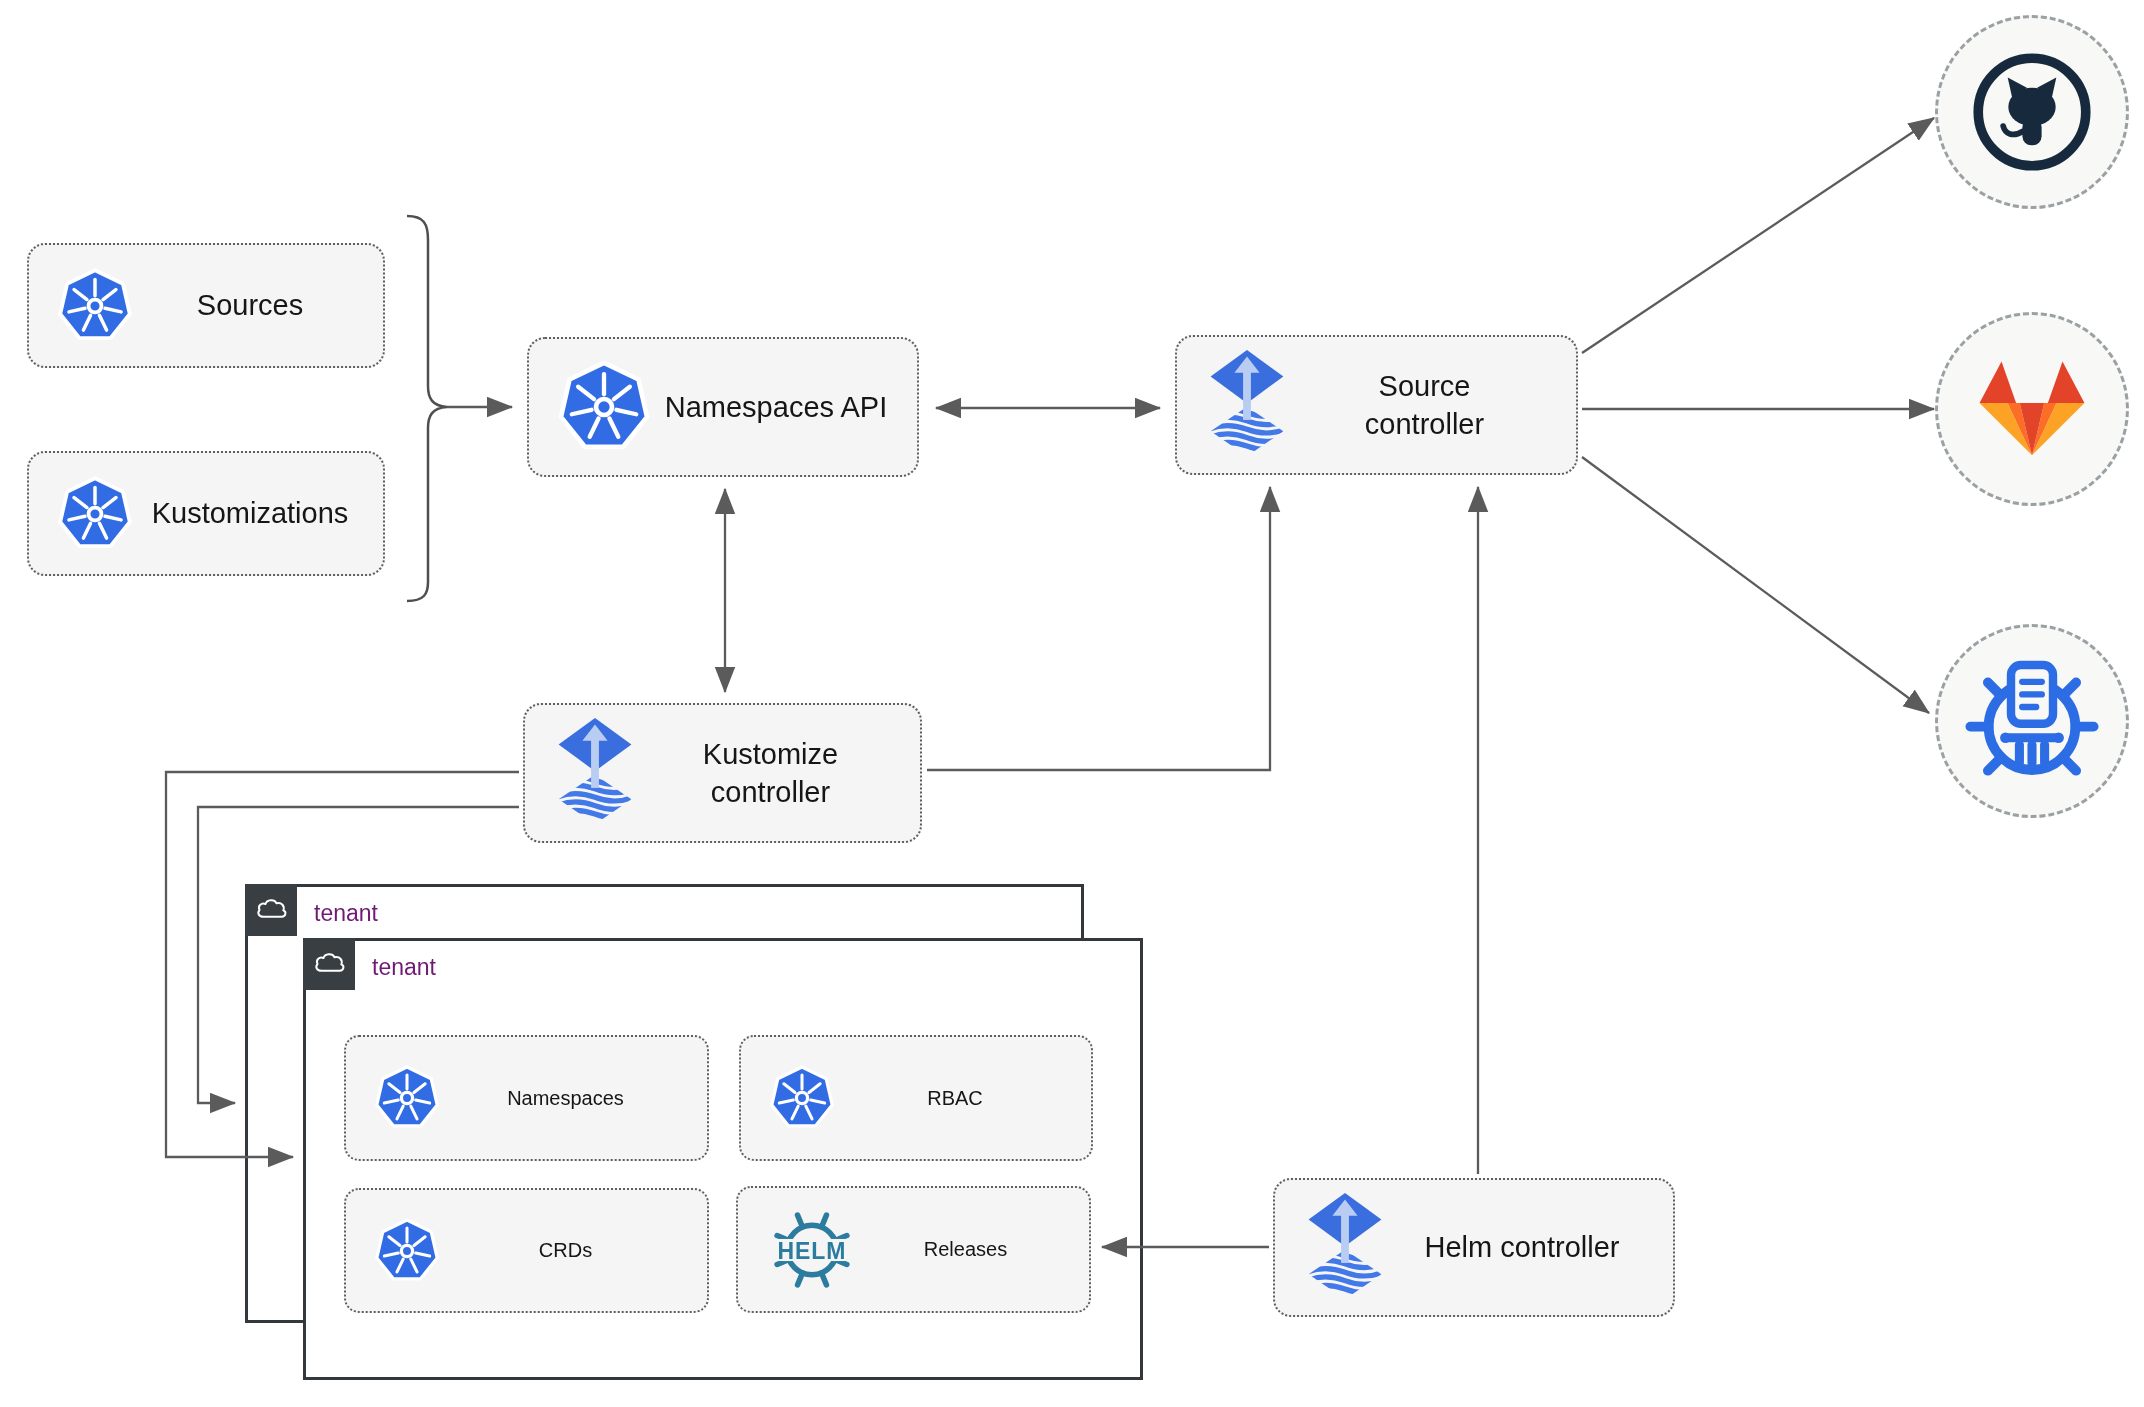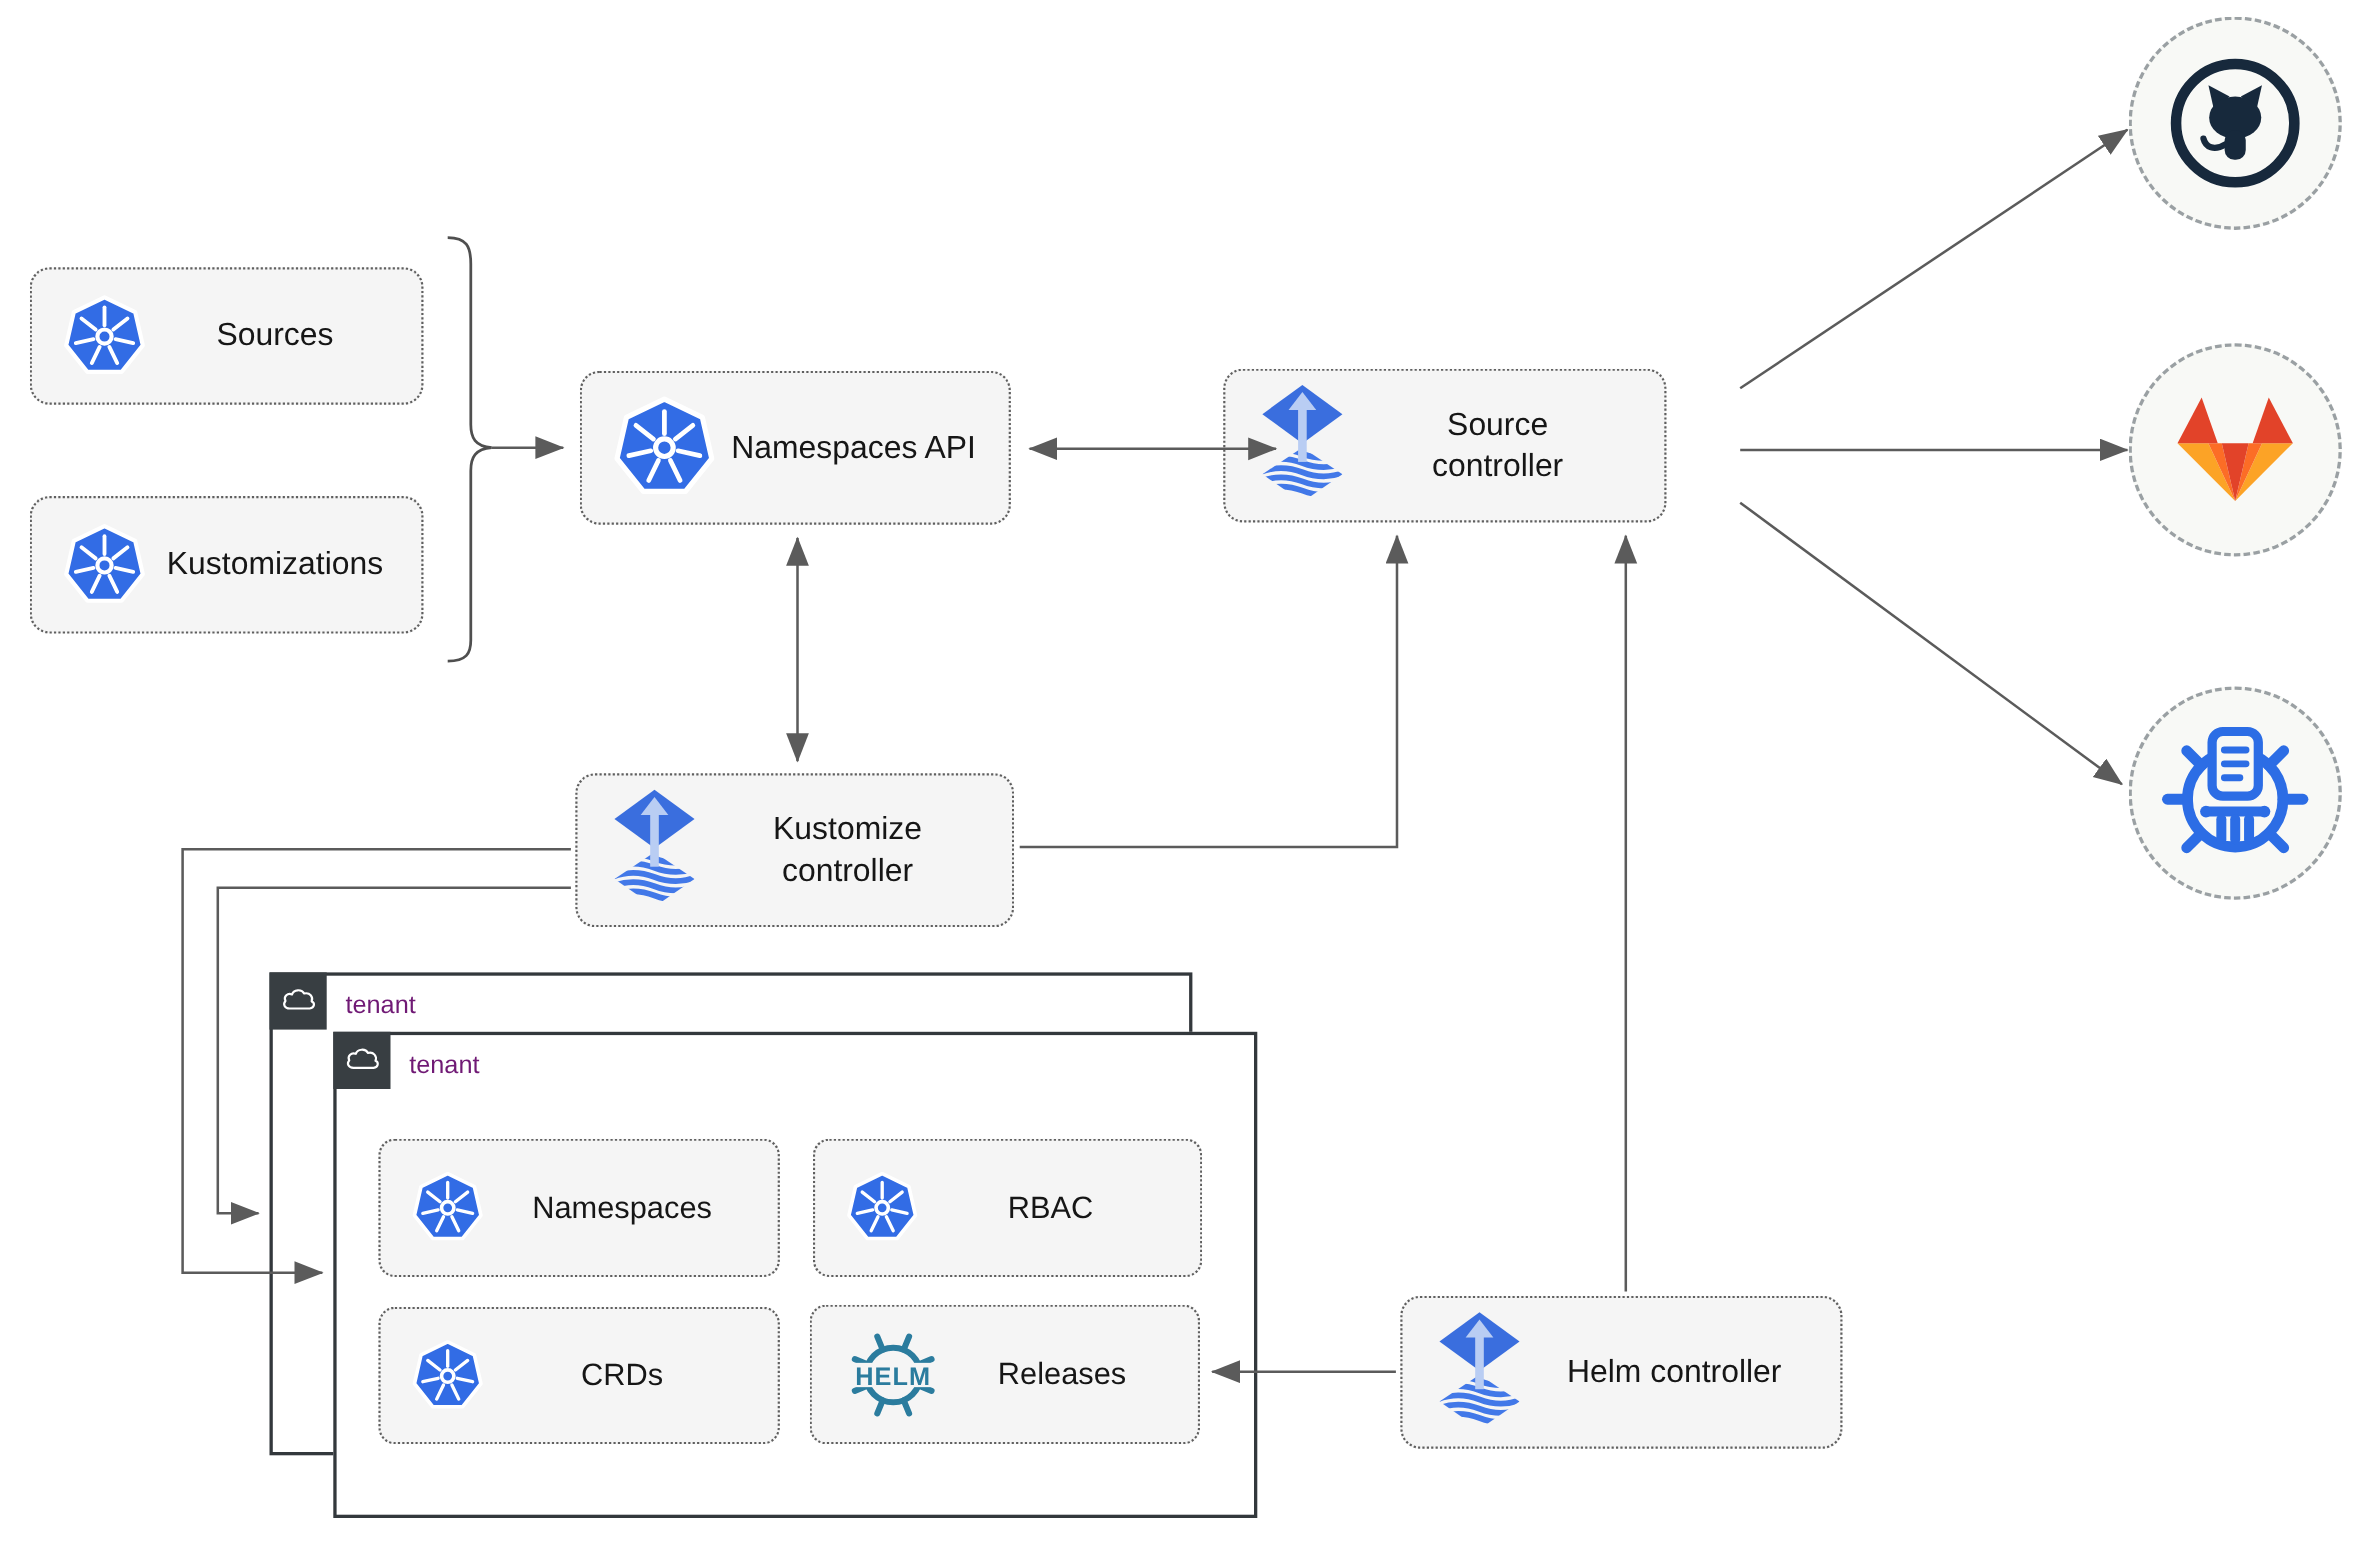--- a/index.html
+++ b/index.html
@@ -4,21 +4,21 @@
 <style>
   html,body{margin:0;padding:0;background:#ffffff;font-family:"Liberation Sans", sans-serif;}
   #canvas{position:relative;width:2144px;height:1407px;background:#ffffff;overflow:hidden;text-decoration:underline;}
 
   
   .node{position:absolute;background:#f5f5f5;border:2px dotted #5f5f5f;border-radius:18px;
         display:flex;align-items:center;box-sizing:border-box;padding:0 16px 0 28px;z-index:3;}
   .node .label{flex:1;text-align:center;font-size:29px;color:#161616;line-height:1.32;}
   .node .label.nowrap{white-space:nowrap;}
   .node .label.label-wrap{padding:0 26px;}
-  .inner .label{font-size:28px;}
+  .inner .label{font-size:20px;}
   .icon{display:flex;align-items:center;}
 
   
   .endpoint{position:absolute;width:194px;height:194px;border-radius:50%;background:#f8f9f6;
             border:3px dashed #9aa0a3;box-sizing:border-box;display:flex;align-items:center;
             justify-content:center;z-index:3;}
 
   
   .tenant{position:absolute;background:#ffffff;border:3px solid #33383c;box-sizing:border-box;}
   .tenant-back{left:245px;top:884px;width:839px;height:439px;z-index:1;}
@@ -104,21 +104,21 @@
             <line x1="55.8" y1="62.3" x2="65.2" y2="81.7"></line>
             <line x1="44.2" y1="62.3" x2="34.8" y2="81.7"></line>
             <line x1="36.8" y1="53" x2="15.7" y2="57.7"></line>
             <line x1="39.4" y1="41.6" x2="22.5" y2="28.4"></line>
           </g>
         </svg>
       </span>
     <span class="label nowrap">Namespaces API</span>
   </div>
 
-  <div class="node" style="left:1112px;top:335px;width:403px;height:140px">
+  <div class="node" style="left:1175px;top:335px;width:403px;height:140px">
     <span class="icon" style="width:84px;height:118px">
         <svg viewBox="0 0 90 124" width="100%" height="100%">
           <defs>
             <clipPath id="fluxclip">
               <polygon points="45,64 84,90 45,117 6,90"></polygon>
             </clipPath>
           </defs>
           <polygon points="45,3 84,31.5 45,60 6,31.5" fill="#3a6ede"></polygon>
           <g clip-path="url(#fluxclip)" stroke="#4278e8" stroke-width="5.6" fill="none">
             <path d="M4,70 Q24,62 45,70 T86,70"></path>

